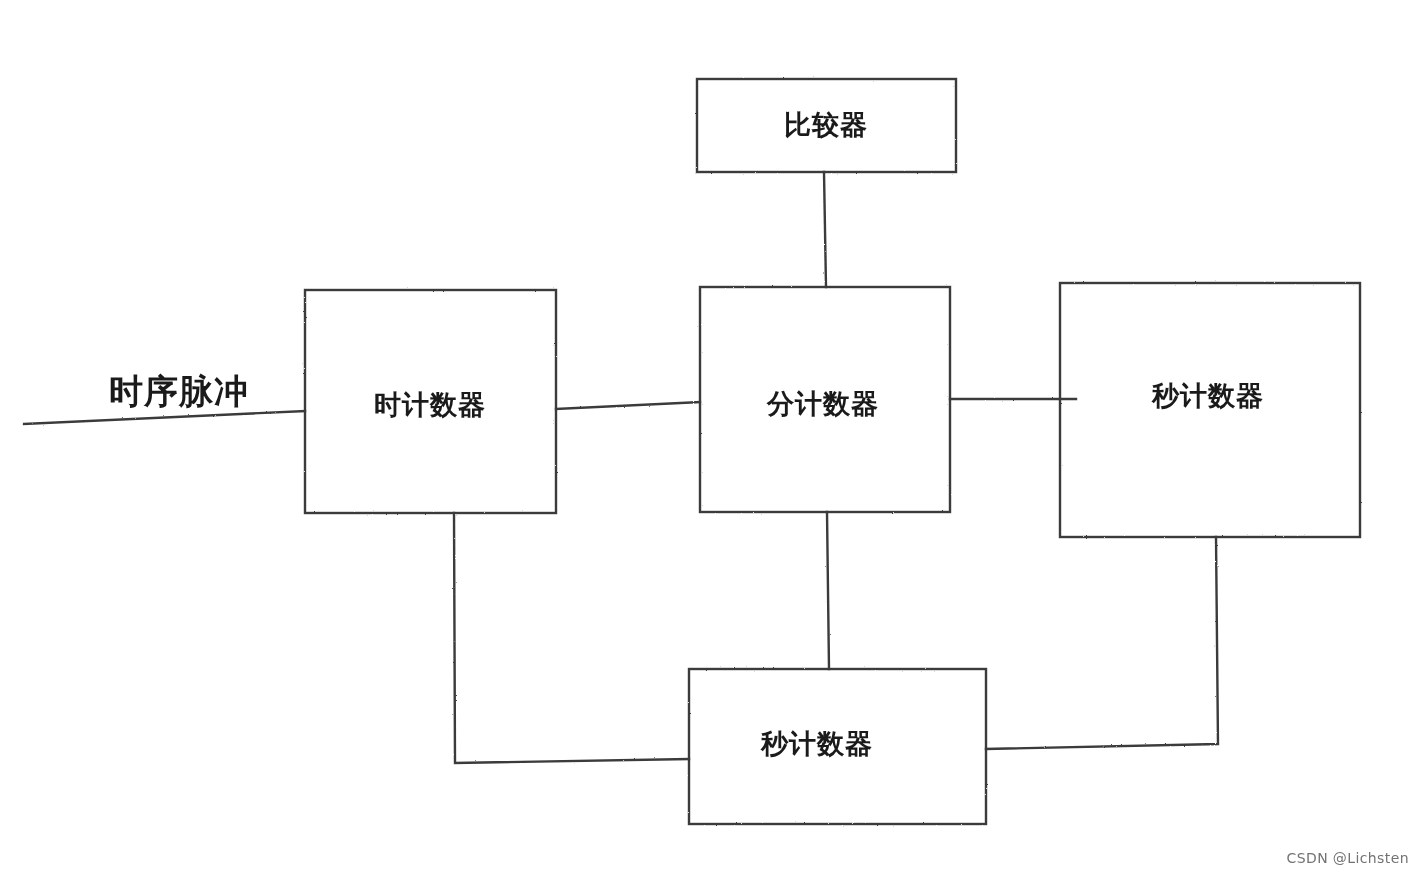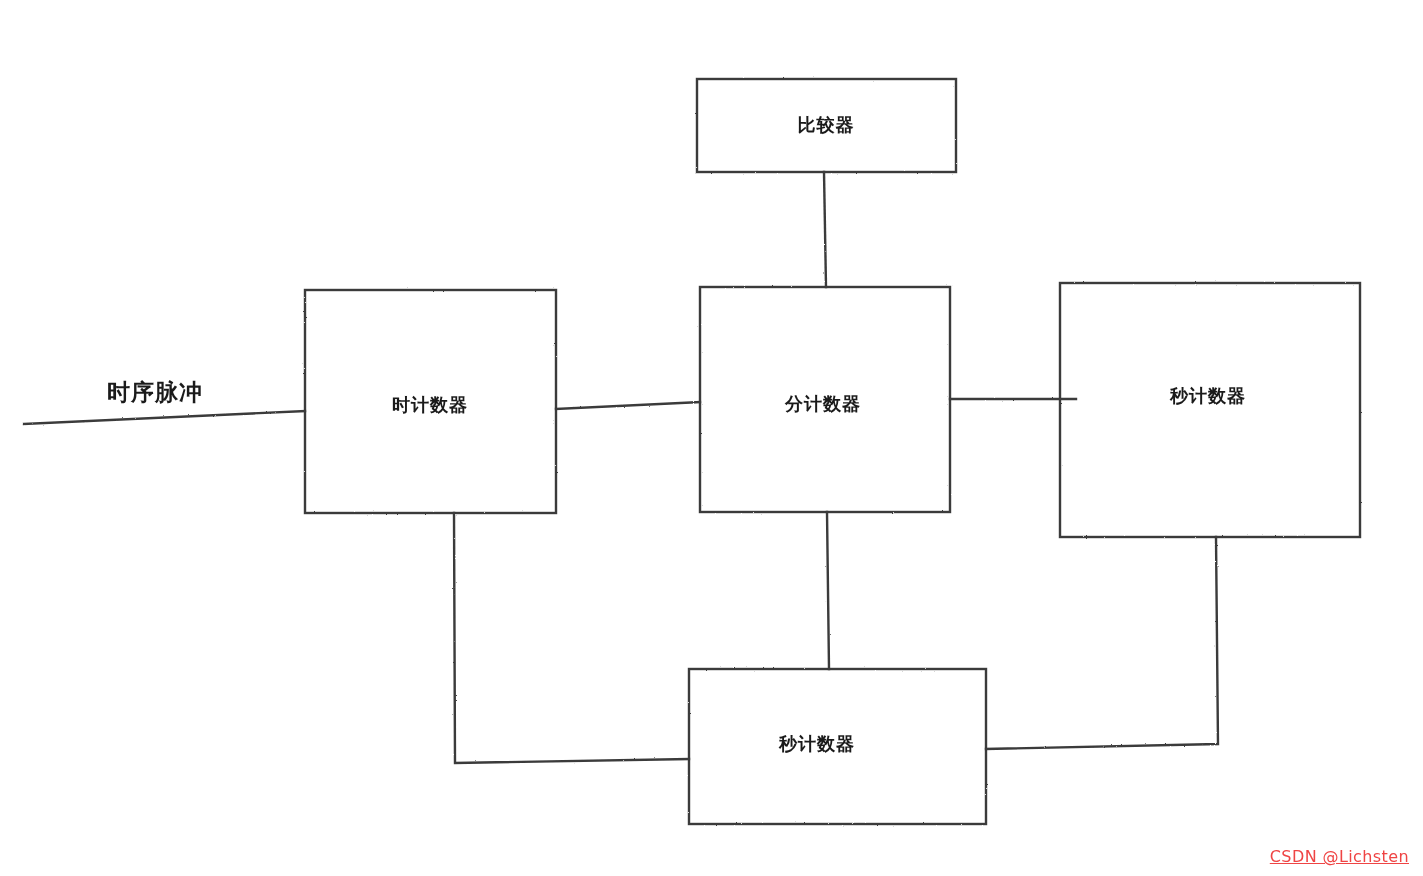--- a/index.html
+++ b/index.html
@@ -18,48 +18,48 @@
   #diagram-svg {
     position: absolute;
     left: 0;
     top: 0;
     width: 1423px;
     height: 876px;
   }
   .node-label {
     position: absolute;
     color: #1a1a1a;
-    font-size: 18px;
+    font-size: 27px;
     font-weight: 700;
     letter-spacing: 1px;
     white-space: nowrap;
     transform: translate(-50%, -50%);
     font-family: Liberation Serif, serif;
     text-rendering: geometricPrecision;
   }
   .edge-label {
     position: absolute;
     color: #1a1a1a;
-    font-size: 23px;
+    font-size: 34px;
     font-weight: 700;
     letter-spacing: 1px;
     white-space: nowrap;
     transform: translate(-50%, -50%);
     font-family: "DejaVu Sans", "Liberation Sans", sans-serif;
+    margin-left: 24px;
   }
   #watermark {
     position: absolute;
     right: 14px;
     bottom: 10px;
-    color: #ef4444;
-    font-size: 16px;
+    color: #737373;
+    font-size: 14px;
     letter-spacing: 0.4px;
     font-family: "DejaVu Sans", "Liberation Sans", sans-serif;
     user-select: none;
-    text-decoration: underline;
   }
 </style>
 </head>
 <body>
 
 <div id="canvas">
 
   <svg id="diagram-svg" viewBox="0 0 1423 876" xmlns="http://www.w3.org/2000/svg">
     <defs>
       <filter id="rough" x="-6%" y="-6%" width="112%" height="112%">

